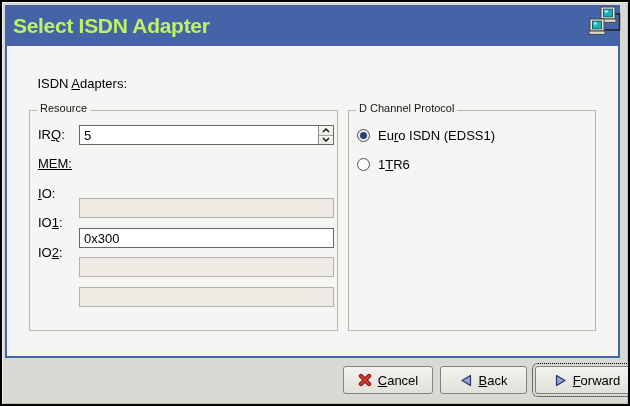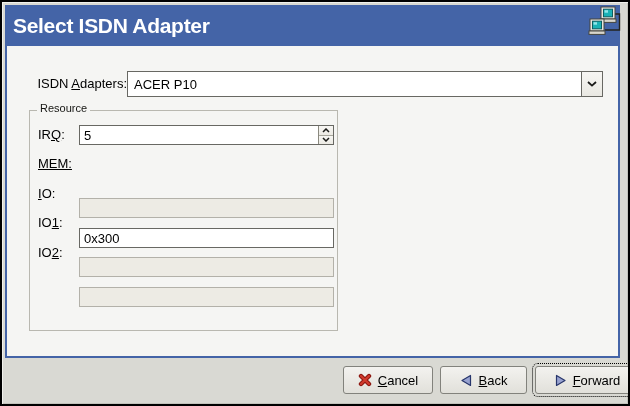--- a/index.html
+++ b/index.html
@@ -12,21 +12,21 @@
     overflow:hidden;
   }
 
   
   .blue-frame {
     position:absolute; left:3px; top:3px; width:615px; height:353px;
     background:#4464a7;
   }
   .titlebar { position:relative; height:41px; display:flex; align-items:center; }
   .title {
-    color:#ffffff; font-size:21px; font-weight:bold; padding-left:8px;
+    color:#bef264; font-size:21px; font-weight:bold; padding-left:8px;
     letter-spacing:-0.3px; white-space:nowrap;
   }
   .title-icon { position:absolute; right:-2px; top:1px; width:34px; height:38px; }
 
   .content {
     position:absolute; left:2px; right:2px; top:41px; bottom:2px;
     background:#f5f5f3;
   }
 
   
@@ -129,28 +129,20 @@
           <rect x="4.5" y="15.2" width="9" height="7.6" fill="#1ab2b6" stroke="#0c5f63" stroke-width="1"></rect>
           <rect x="5.5" y="16.2" width="3.5" height="2.5" fill="#8fe6e8" stroke="none"></rect>
           <rect x="1" y="25" width="16" height="3.4" fill="#d9d6cc" stroke="#45453f" stroke-width="1"></rect>
         </svg>
       </span>
     </div>
 
     <div class="content">
 
       <div class="adapter-label"><span>ISDN </span><span class="u">A</span><span>dapters:</span></div>
-      <div class="combo">
-        <span class="combo-value">ACER P10</span>
-        <span class="combo-btn">
-          <svg viewBox="0 0 10 6" width="10" height="6">
-            <polyline points="1,1 5,4.6 9,1" fill="none" stroke="#1a1a18" stroke-width="1.8"></polyline>
-          </svg>
-        </span>
-      </div>
 
       <div class="frame frame-resource">
         <span class="frame-label">Resource</span>
 
         <span class="f-label" style="top:16px;"><span>IR</span><span class="u">Q</span><span>:</span></span>
         <div class="spin-wrap" style="top:14px;">
           <input value="5" style="">
           <span class="stepper">
             <span class="step-btn">
               <svg viewBox="0 0 8 5" width="8" height="5">
@@ -171,20 +163,32 @@
         <span class="f-label" style="top:75px;"><span></span><span class="u">I</span><span>O:</span></span>
         <input class="f-input enabled-input" style="top: 73px;" value="0x300">
 
         <span class="f-label" style="top:104px;"><span>IO</span><span class="u">1</span><span>:</span></span>
         <input class="f-input disabled-input" style="top: 102px;" value="">
 
         <span class="f-label" style="top:134px;"><span>IO</span><span class="u">2</span><span>:</span></span>
         <input class="f-input disabled-input" style="top: 132px;" value="">
       </div>
 
+      <div class="frame frame-protocol">
+        <span class="frame-label">D Channel Protocol</span>
+
+        <div class="radio-row" style="top:17px;">
+          <span class="radio selected"></span>
+          <span class="radio-label"><span>Eu</span><span class="u">r</span><span>o ISDN (EDSS1)</span></span>
+        </div>
+        <div class="radio-row" style="top:46px;">
+          <span class="radio"></span>
+          <span class="radio-label"><span>1</span><span class="u">T</span><span>R6</span></span>
+        </div>
+      </div>
 
     </div>
   </div>
 
   <div class="btn btn-back">
     <svg viewBox="0 0 13 13" width="13" height="13">
       <path d="M10.5 1.5 L10.5 11.5 L2 6.5 Z" fill="#98a2d0" stroke="#27356b" stroke-width="1.2" stroke-linejoin="round"></path>
     </svg>
     <span><span></span><span class="u">B</span><span>ack</span></span>
   </div>

